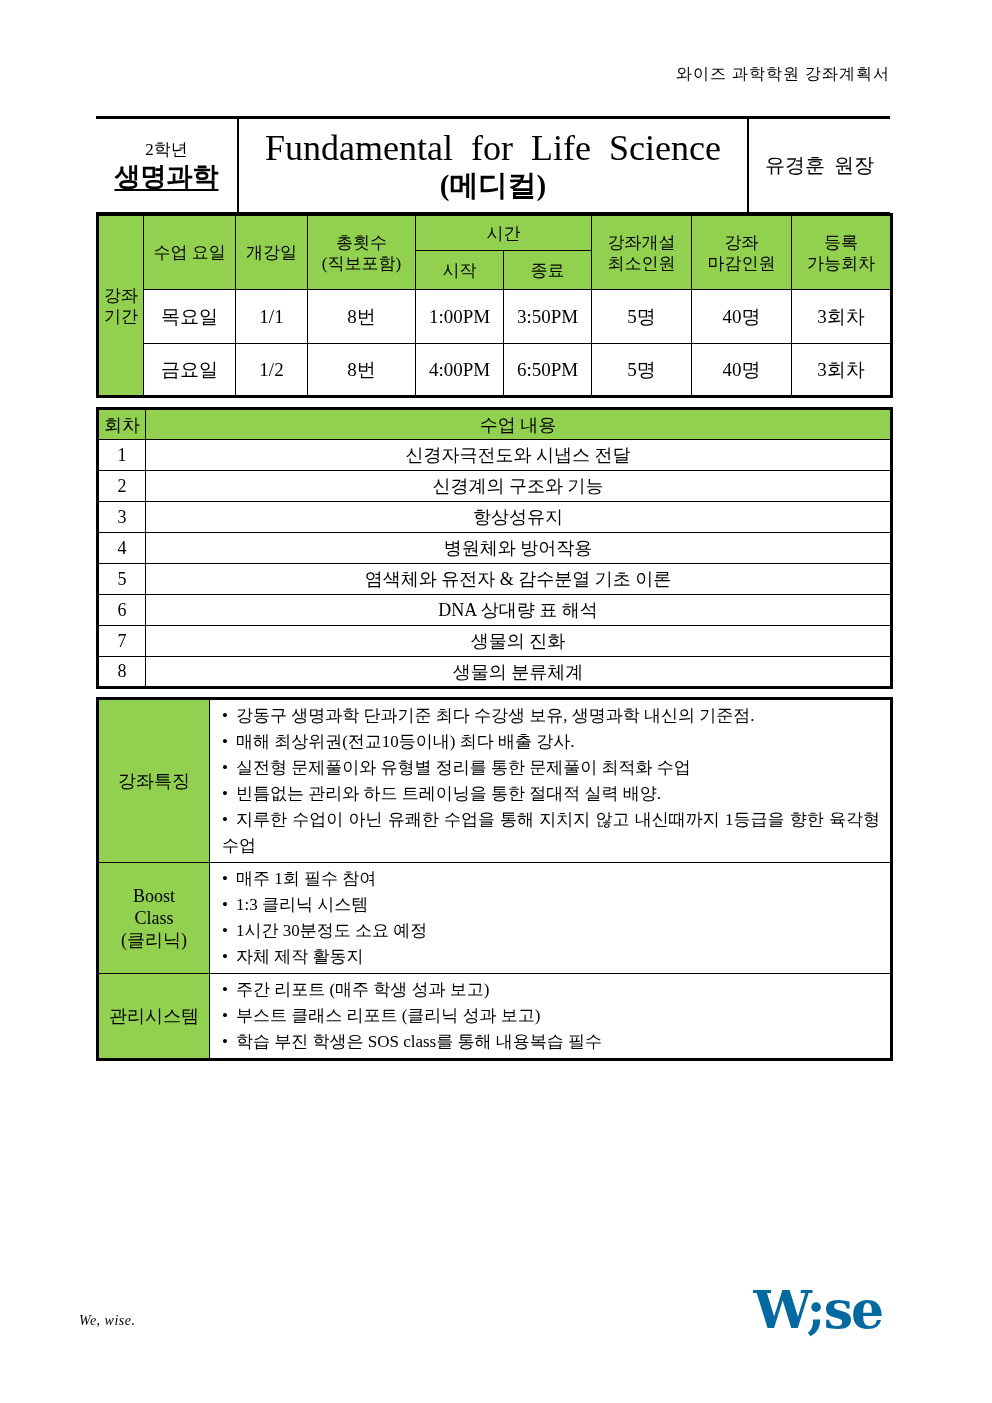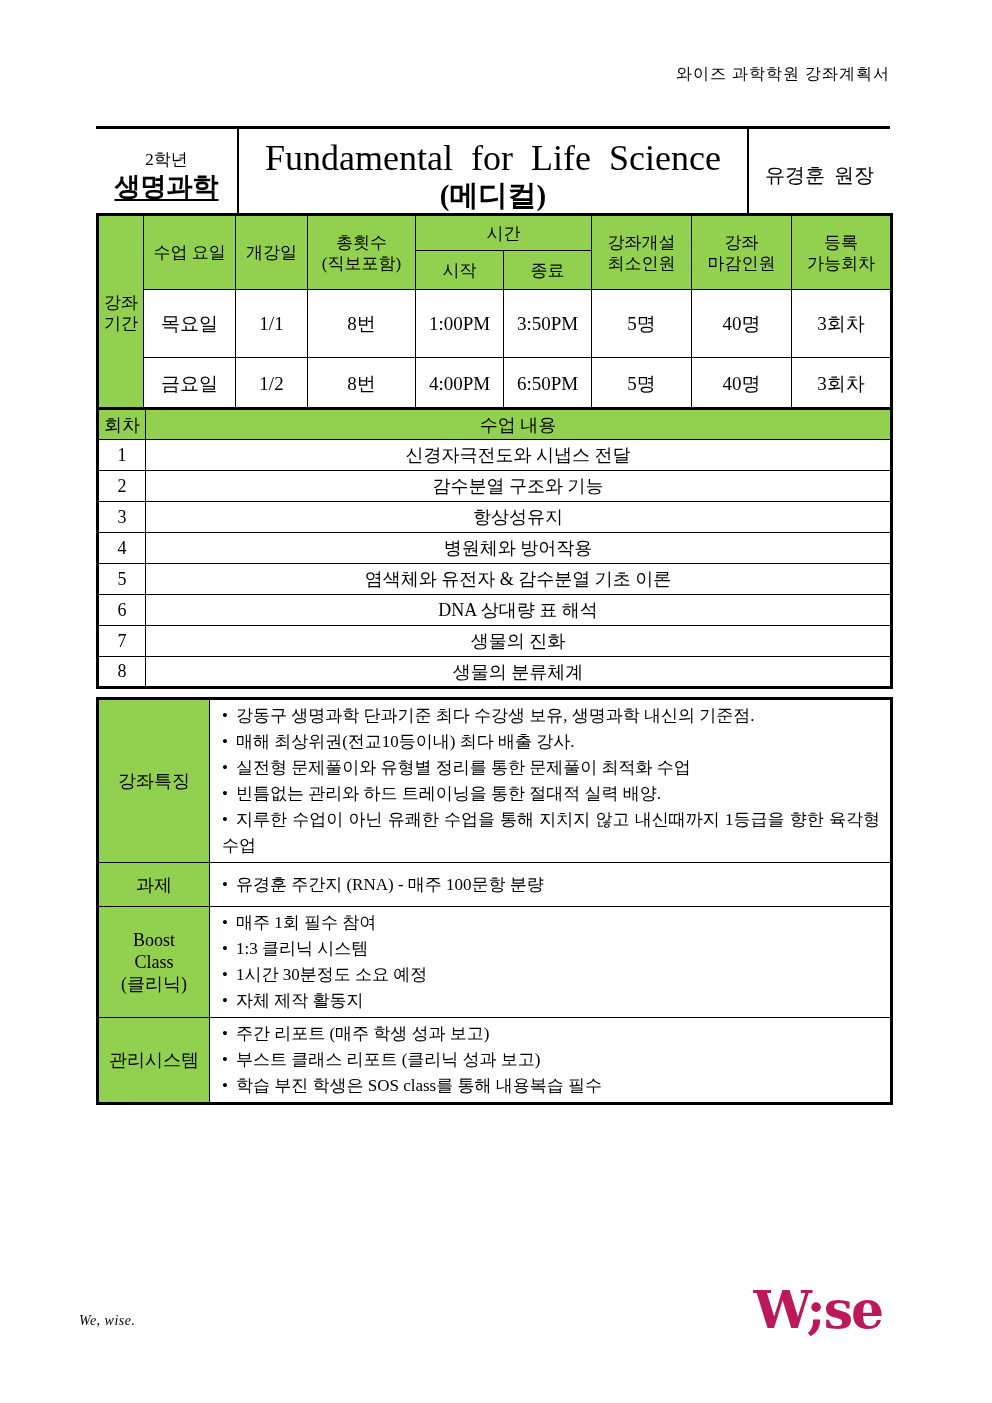--- a/index.html
+++ b/index.html
@@ -38,21 +38,21 @@
     vertical-align: middle;
     padding: 0 2px;
     font-size: 18px;
     overflow: hidden;
   }
   table.bordered { border: 3px solid #000; }
   .green { background: #92D050; }
 
   
   table.title-tbl {
-    top: 126px;
+    top: 116px;
     height: 99px;
     border-top: 3px solid #000;
     border-bottom: 3px solid #000;
   }
   table.title-tbl td { border: none; }
   table.title-tbl td.mid { border-left: 2px solid #000; border-right: 2px solid #000; }
   .grade { font-size: 17px; line-height: 22px; }
   .subject {
     font-size: 26px;
     font-weight: bold;
@@ -101,21 +101,21 @@
     font-style: italic;
   }
   .logo {
     position: absolute;
     right: 110px;
     top: 1280px;
     font-family: "DejaVu Serif", "Liberation Serif", serif;
     font-size: 52px;
     font-weight: bold;
     letter-spacing: -2px;
-    color: #be185d;
+    color: #0369a1;
     line-height: 60px;
   }
 </style>
 </head>
 <body>
 
 <div class="page">
 
   <div class="doc-label">와이즈 과학학원 강좌계획서</div>
 
@@ -177,21 +177,21 @@
       </td>
       <td class="green hdr two-line" rowspan="2">
         <span>등록</span>
         <span>가능회차</span>
       </td>
     </tr>
     <tr style="height:39px">
       <td class="green hdr">시작</td>
       <td class="green hdr">종료</td>
     </tr>
-    <tr style="height:68px">
+    <tr style="height:54px">
       <td class="data">목요일</td>
       <td class="data">1/1</td>
       <td class="data">8번</td>
       <td class="data">1:00PM</td>
       <td class="data">3:50PM</td>
       <td class="data">5명</td>
       <td class="data">40명</td>
       <td class="data">3회차</td>
     </tr>
     <tr style="height:53px">
@@ -216,21 +216,21 @@
         <tr class="hd">
       <td class="green">회차</td>
       <td class="green">수업 내용</td>
     </tr>
     <tr>
       <td>1</td>
       <td>신경자극전도와 시냅스 전달</td>
     </tr>
     <tr>
       <td>2</td>
-      <td>감수분열 구조와 기능</td>
+      <td>신경계의 구조와 기능</td>
     </tr>
     <tr>
       <td>3</td>
       <td>항상성유지</td>
     </tr>
     <tr>
       <td>4</td>
       <td>병원체와 방어작용</td>
     </tr>
     <tr>
@@ -261,26 +261,20 @@
         <tr style="height:158px">
       <td class="green label-cell">강좌특징</td>
       <td class="items-cell">
         <div class="item">강동구 생명과학 단과기준 최다 수강생 보유, 생명과학 내신의 기준점.</div>
         <div class="item">매해 최상위권(전교10등이내) 최다 배출 강사.</div>
         <div class="item">실전형 문제풀이와 유형별 정리를 통한 문제풀이 최적화 수업</div>
         <div class="item">빈틈없는 관리와 하드 트레이닝을 통한 절대적 실력 배양.</div>
         <div class="item">지루한 수업이 아닌 유쾌한 수업을 통해 지치지 않고 내신때까지 1등급을 향한 육각형 수업</div>
       </td>
     </tr>
-    <tr style="height:44px">
-      <td class="green label-cell">과제</td>
-      <td class="items-cell">
-        <div class="item">유경훈 주간지 (RNA) - 매주 100문항 분량</div>
-      </td>
-    </tr>
     <tr style="height:100px">
       <td class="green label-cell two-line">
         <span>Boost</span>
         <span>Class</span>
         <span>(클리닉)</span>
       </td>
       <td class="items-cell">
         <div class="item">매주 1회 필수 참여</div>
         <div class="item">1:3 클리닉 시스템</div>
         <div class="item">1시간 30분정도 소요 예정</div>

